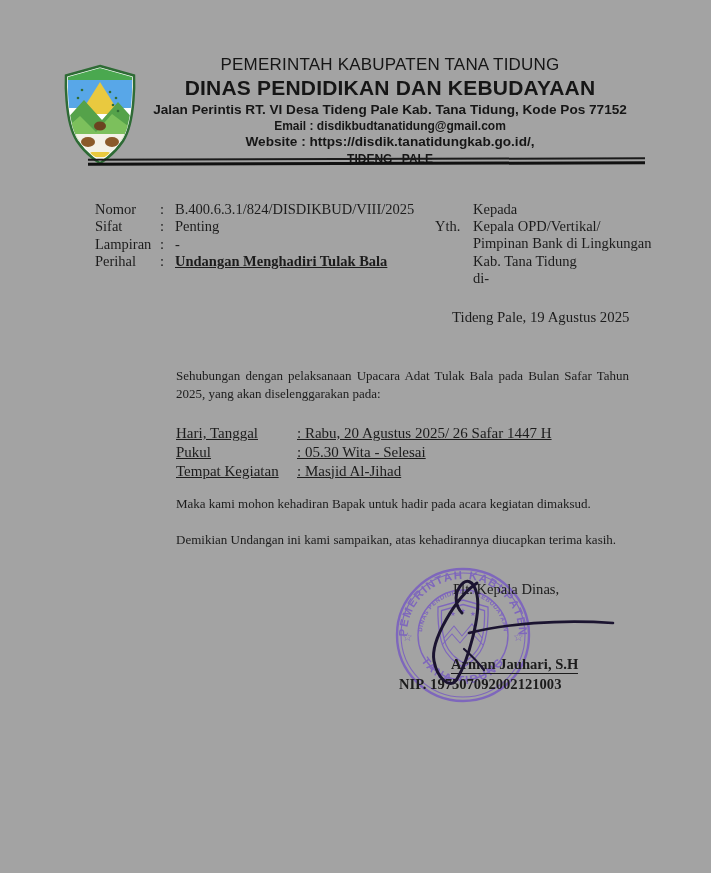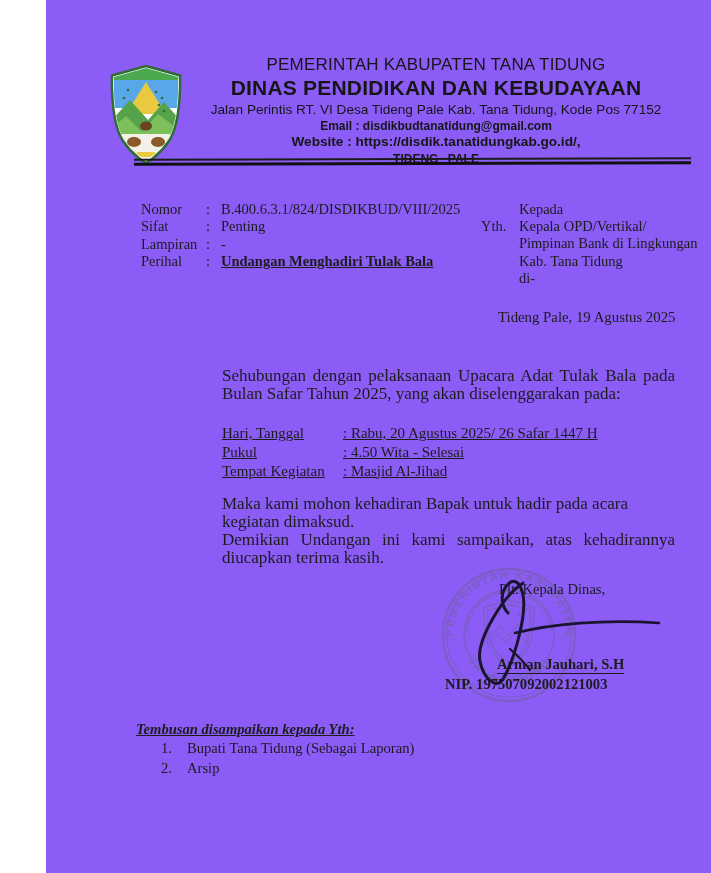--- a/index.html
+++ b/index.html
@@ -4,32 +4,32 @@
 <style>
   * { margin: 0; padding: 0; box-sizing: border-box; }
   html, body { background: #ffffff; }
   body {
     width: 711px; height: 873px;
     font-family: "Liberation Serif", serif;
     color: #1c1c1c;
     position: relative;
     overflow: hidden;
   }
-  .page { position: absolute; inset: 0; background: #8b5cf6; margin-left: 46px; }
+  .page { position: absolute; inset: 0; background: #a3a3a3; }
 
   
   .letterhead-text {
     position: absolute; left: 128px; top: 54px; width: 524px;
     text-align: center;
     font-family: "Liberation Sans", sans-serif;
     color: #161616;
   }
   .lh-gov   { font-size: 17px; font-weight: 400; letter-spacing: .2px; line-height: 21px; }
   .lh-dept  { font-size: 21px; font-weight: 700; letter-spacing: .2px; line-height: 25px; }
-  .lh-addr  { font-size: 13.6px; font-weight: 400; line-height: 16px; margin-top: 2px; }
+  .lh-addr  { font-size: 13.6px; font-weight: 700; line-height: 16px; margin-top: 2px; }
   .lh-email { font-size: 12px; font-weight: 700; line-height: 16px; }
   .lh-web   { font-size: 13.6px; font-weight: 700; line-height: 16px; }
   .lh-city  { font-size: 12px; font-weight: 700; word-spacing: 6px; line-height: 17px; margin-top: 1px; }
   .logo { position: absolute; left: 58px; top: 62px; }
   .rule {
     position: absolute; left: 88px; top: 158px; width: 557px; height: 7px;
     border-top: 2px solid #1a1a1a; border-bottom: 3px solid #111;
     transform: rotate(-0.15deg);
   }
 
@@ -45,21 +45,21 @@
   .rcp-kepada { margin-left: 38px; }
   .rcp-yth-row { display: flex; }
   .rcp-yth { width: 38px; }
   .rcp-line { margin-left: 38px; }
   .rcp-tempat { margin-left: 62px; }
 
   
   .dateline { position: absolute; left: 452px; top: 309px; font-size: 14.8px; }
 
   
-  .para { position: absolute; left: 176px; width: 453px; font-size: 17px; line-height: 18.2px; text-align: justify; }
+  .para { position: absolute; left: 176px; width: 453px; font-size: 13px; line-height: 18.2px; text-align: justify; }
   .para1 { top: 367px; }
   .para2 { top: 495px; text-align: left; }
   .para3 { top: 531px; }
   .details { position: absolute; left: 176px; top: 424px; font-size: 15px; text-decoration: underline; }
   .detail-row { display: flex; line-height: 18.8px; }
   .detail-label { width: 121px; }
 
   
   .sig-title { position: absolute; left: 453px; top: 581px; font-size: 14.6px; z-index: 3; }
   .sig-name  { position: absolute; left: 451px; top: 656px; font-size: 14.6px; font-weight: 700;
@@ -154,21 +154,21 @@
 
   <div class="para para1">Sehubungan dengan pelaksanaan Upacara Adat Tulak Bala pada Bulan Safar Tahun 2025, yang akan diselenggarakan pada:</div>
 
   <div class="details">
     <div class="detail-row">
       <span class="detail-label">Hari, Tanggal</span>
       <span class="detail-value">: Rabu, 20 Agustus 2025/ 26 Safar 1447 H</span>
     </div>
     <div class="detail-row">
       <span class="detail-label">Pukul</span>
-      <span class="detail-value">: 4.50 Wita - Selesai</span>
+      <span class="detail-value">: 05.30 Wita - Selesai</span>
     </div>
     <div class="detail-row">
       <span class="detail-label">Tempat Kegiatan</span>
       <span class="detail-value">: Masjid Al-Jihad</span>
     </div>
   </div>
 
   <div class="para para2">Maka kami mohon kehadiran Bapak untuk hadir pada acara kegiatan dimaksud.</div>
   <div class="para para3">Demikian Undangan ini kami sampaikan, atas kehadirannya diucapkan terima kasih.</div>
 
@@ -216,25 +216,14 @@
     <g stroke="#1b1430" fill="none" stroke-linecap="round">
       <path stroke-width="3" d="M97 30 C76 44 50 88 54 108 C57 124 70 138 77 126 C88 108 101 62 97 42 C94 27 86 24 79 35 C74 43 76 54 82 60"></path>
       <path stroke-width="2.6" d="M89 80 C125 71 178 66 233 70"></path>
       <path stroke-width="2.2" d="M84 96 C92 103 99 110 104 117"></path>
     </g>
   </svg>
 
   <div class="sig-name">Arman Jauhari, S.H</div>
   <div class="sig-nip">NIP. 197507092002121003</div>
 
-  <div class="tembusan">
-    <div class="tembusan-heading">Tembusan disampaikan kepada Yth:</div>
-    <div class="tembusan-item">
-      <span class="tembusan-num">1.</span>
-      <span>Bupati Tana Tidung (Sebagai Laporan)</span>
-    </div>
-    <div class="tembusan-item">
-      <span class="tembusan-num">2.</span>
-      <span>Arsip</span>
-    </div>
-  </div>
 
 </div>
 
 </body></html>

